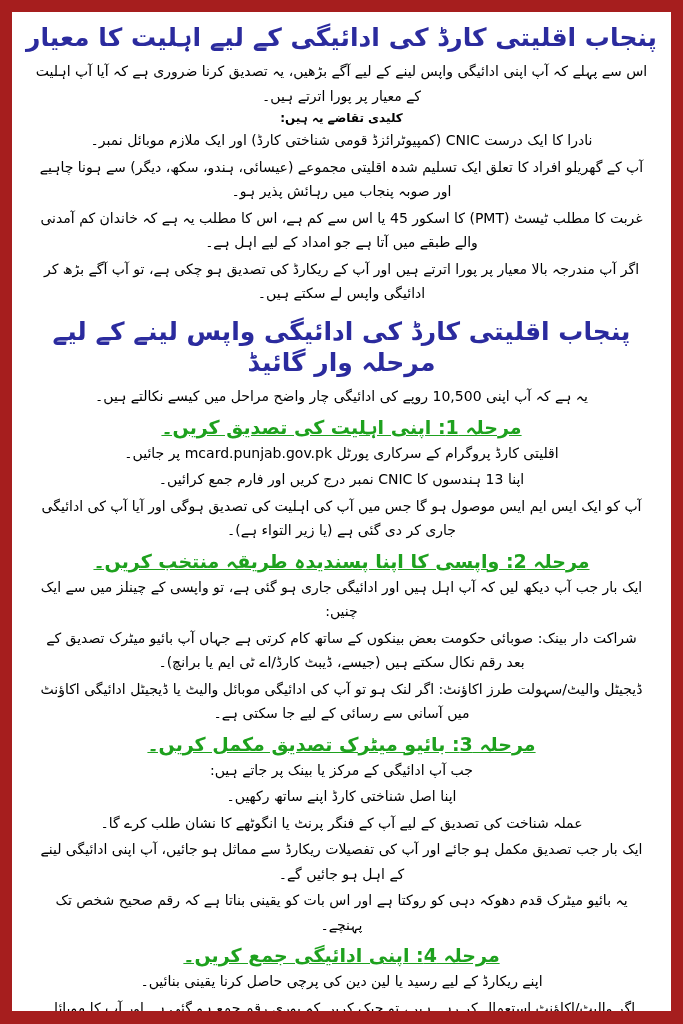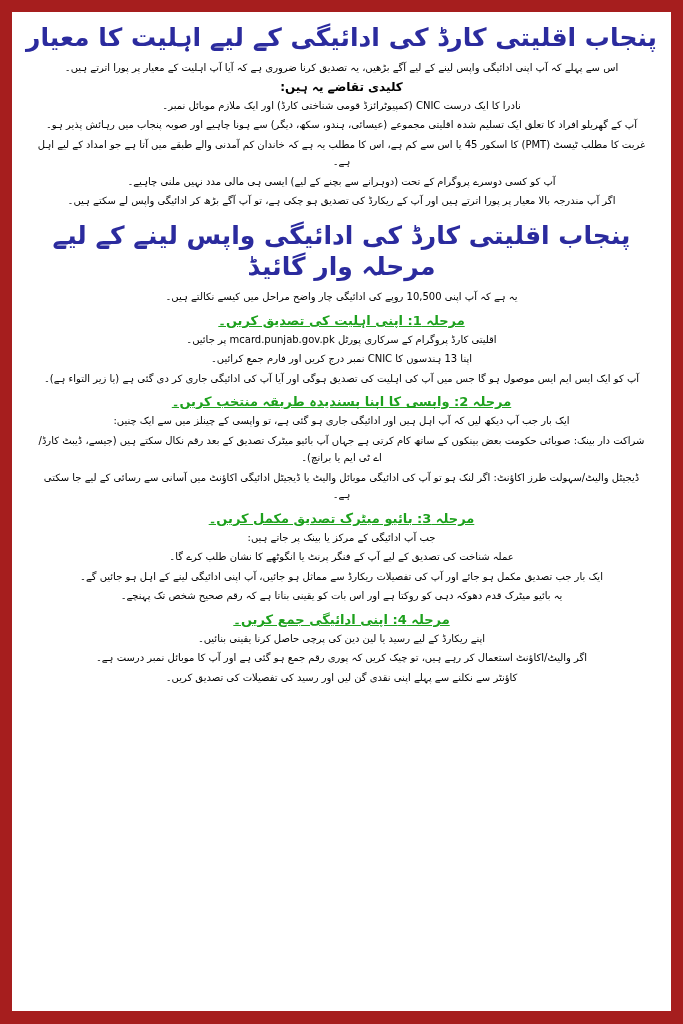--- a/index.html
+++ b/index.html
@@ -19,28 +19,28 @@
   main.flyer { padding: 2px 8px; }
   h1.doc-title, h2.guide-title {
     color: #2B2B9E;
     font-size: 25px;
     font-weight: bold;
     line-height: 1.25;
     margin: 8px 0 6px 0;
   }
   h2.guide-title { margin-top: 10px; }
   p.line {
-    font-size: 10px;
+    font-size: 14px;
     line-height: 1.75;
     margin: 2px 15px;
   }
   p.label-line { font-weight: bold; font-size: 12px; margin: 3px 0; }
   h3.step-heading {
     color: #1EA11E;
-    font-size: 13px;
+    font-size: 19px;
     font-weight: bold;
     text-decoration: underline;
     margin: 7px 0 3px 0;
   }
   section { margin: 0; }
 </style>
 </head>
 <body>
 
 <main class="flyer">
@@ -48,21 +48,20 @@
   <h1 class="doc-title">پنجاب اقلیتی کارڈ کی ادائیگی کے لیے اہلیت کا معیار</h1>
 
   <p class="line">اس سے پہلے کہ آپ اپنی ادائیگی واپس لینے کے لیے آگے بڑھیں، یہ تصدیق کرنا ضروری ہے کہ آیا آپ اہلیت کے معیار پر پورا اترتے ہیں۔</p>
 
   <p class="label-line">کلیدی تقاضے یہ ہیں:</p>
 
   <section>
     <p class="line">نادرا کا ایک درست CNIC (کمپیوٹرائزڈ قومی شناختی کارڈ) اور ایک ملازم موبائل نمبر۔</p>
     <p class="line">آپ کے گھریلو افراد کا تعلق ایک تسلیم شدہ اقلیتی مجموعے (عیسائی، ہندو، سکھ، دیگر) سے ہونا چاہیے اور صوبہ پنجاب میں رہائش پذیر ہو۔</p>
     <p class="line">غربت کا مطلب ٹیسٹ (PMT) کا اسکور 45 یا اس سے کم ہے، اس کا مطلب یہ ہے کہ خاندان کم آمدنی والے طبقے میں آتا ہے جو امداد کے لیے اہل ہے۔</p>
-    <p class="line">آپ کو کسی دوسرے پروگرام کے تحت (دوہرانے سے بچنے کے لیے) ایسی ہی مالی مدد نہیں ملنی چاہیے۔</p>
   </section>
 
   <p class="line">اگر آپ مندرجہ بالا معیار پر پورا اترتے ہیں اور آپ کے ریکارڈ کی تصدیق ہو چکی ہے، تو آپ آگے بڑھ کر ادائیگی واپس لے سکتے ہیں۔</p>
 
   <h2 class="guide-title">پنجاب اقلیتی کارڈ کی ادائیگی واپس لینے کے لیے مرحلہ وار گائیڈ</h2>
 
   <p class="line">یہ ہے کہ آپ اپنی 10,500 روپے کی ادائیگی چار واضح مراحل میں کیسے نکالتے ہیں۔</p>
 
   <section>
     <h3 class="step-heading">مرحلہ 1: اپنی اہلیت کی تصدیق کریں۔</h3>
@@ -74,20 +73,21 @@
   <section>
     <h3 class="step-heading">مرحلہ 2: واپسی کا اپنا پسندیدہ طریقہ منتخب کریں۔</h3>
     <p class="line">ایک بار جب آپ دیکھ لیں کہ آپ اہل ہیں اور ادائیگی جاری ہو گئی ہے، تو واپسی کے چینلز میں سے ایک چنیں:</p>
     <p class="line">شراکت دار بینک: صوبائی حکومت بعض بینکوں کے ساتھ کام کرتی ہے جہاں آپ بائیو میٹرک تصدیق کے بعد رقم نکال سکتے ہیں (جیسے، ڈیبٹ کارڈ/اے ٹی ایم یا برانچ)۔</p>
     <p class="line">ڈیجیٹل والیٹ/سہولت طرز اکاؤنٹ: اگر لنک ہو تو آپ کی ادائیگی موبائل والیٹ یا ڈیجیٹل ادائیگی اکاؤنٹ میں آسانی سے رسائی کے لیے جا سکتی ہے۔</p>
   </section>
 
   <section>
     <h3 class="step-heading">مرحلہ 3: بائیو میٹرک تصدیق مکمل کریں۔</h3>
     <p class="line">جب آپ ادائیگی کے مرکز یا بینک پر جاتے ہیں:</p>
+    <p class="line">اپنا اصل شناختی کارڈ اپنے ساتھ رکھیں۔</p>
     <p class="line">عملہ شناخت کی تصدیق کے لیے آپ کے فنگر پرنٹ یا انگوٹھے کا نشان طلب کرے گا۔</p>
     <p class="line">ایک بار جب تصدیق مکمل ہو جائے اور آپ کی تفصیلات ریکارڈ سے مماثل ہو جائیں، آپ اپنی ادائیگی لینے کے اہل ہو جائیں گے۔</p>
     <p class="line">یہ بائیو میٹرک قدم دھوکہ دہی کو روکتا ہے اور اس بات کو یقینی بناتا ہے کہ رقم صحیح شخص تک پہنچے۔</p>
   </section>
 
   <section>
     <h3 class="step-heading">مرحلہ 4: اپنی ادائیگی جمع کریں۔</h3>
     <p class="line">اپنے ریکارڈ کے لیے رسید یا لین دین کی پرچی حاصل کرنا یقینی بنائیں۔</p>
     <p class="line">اگر والیٹ/اکاؤنٹ استعمال کر رہے ہیں، تو چیک کریں کہ پوری رقم جمع ہو گئی ہے اور آپ کا موبائل نمبر درست ہے۔</p>
     <p class="line">کاؤنٹر سے نکلنے سے پہلے اپنی نقدی گن لیں اور رسید کی تفصیلات کی تصدیق کریں۔</p>

